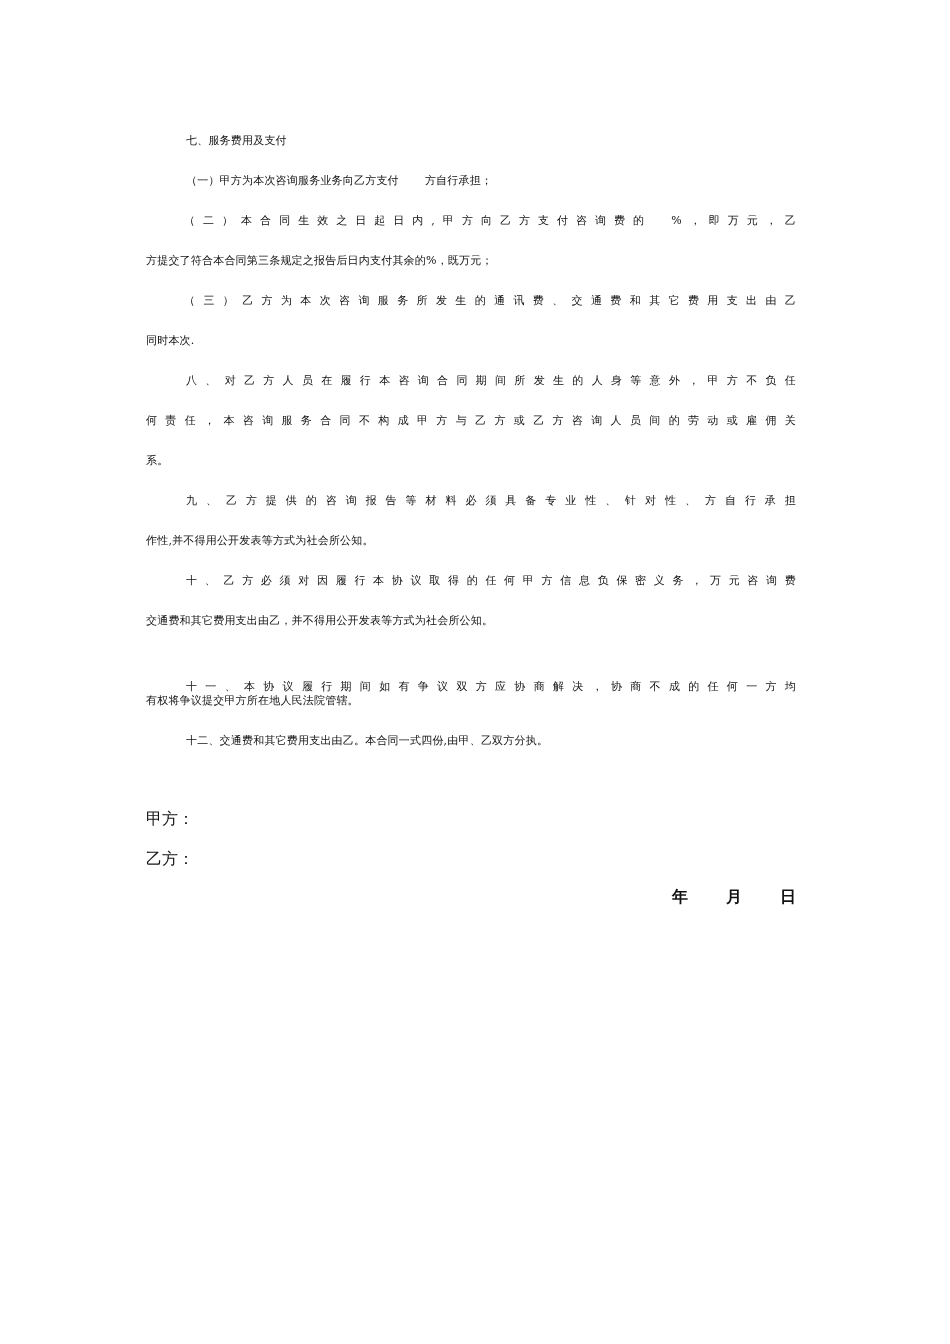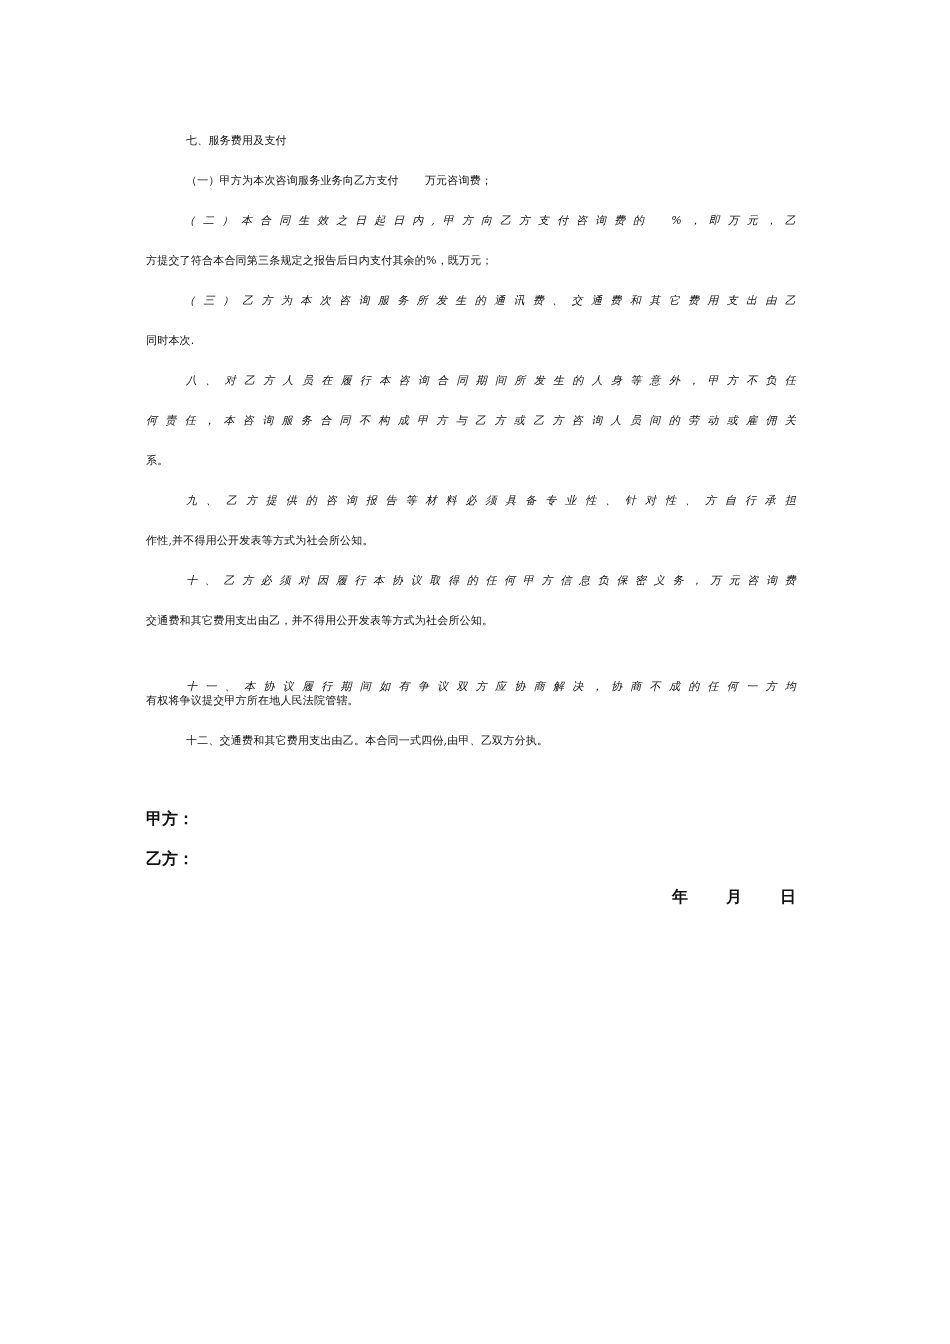--- a/index.html
+++ b/index.html
@@ -27,27 +27,26 @@
       width: 650px;
       font-size: 11px;
       line-height: 20px;
       white-space: nowrap;
       letter-spacing: 0.2px;
     }
     .indent { left: 40px; width: 610px; }
     .justify {
       text-align: justify;
       text-align-last: justify;
-      font-style: italic;
     }
     .sig {
       position: absolute;
       left: 0;
       font-family: "DejaVu Sans", "Liberation Sans", sans-serif;
-      font-weight: bold;
+      font-weight: normal;
       font-size: 16px;
       line-height: 20px;
     }
     .date-row {
       position: absolute;
       right: 0;
       top: 887px;
       font-family: "DejaVu Sans", "Liberation Sans", sans-serif;
       font-weight: bold;
       font-size: 16px;
@@ -55,21 +54,21 @@
       display: flex;
       gap: 38px;
     }
   </style>
 </head>
 <body>
 
 <div class="page">
 
   <div class="line indent" style="top:131px">七、服务费用及支付</div>
-  <div class="line indent" style="top:171px">（一）甲方为本次咨询服务业务向乙方支付　　 万元咨询费；</div>
+  <div class="line indent" style="top:171px">（一）甲方为本次咨询服务业务向乙方支付　　 方自行承担；</div>
   <div class="line indent justify" style="top:211px; left:38px; width:612px;">（二）本合同生效之日起日内,甲方向乙方支付咨询费的　%，即万元，乙</div>
   <div class="line" style="top:251px">方提交了符合本合同第三条规定之报告后日内支付其余的%，既万元；</div>
   <div class="line indent justify" style="top:291px; left:38px; width:612px;">（三）乙方为本次咨询服务所发生的通讯费、交通费和其它费用支出由乙</div>
   <div class="line" style="top:331px">同时本次.</div>
 
   <div class="line indent justify" style="top:371px">八、对乙方人员在履行本咨询合同期间所发生的人身等意外，甲方不负任</div>
   <div class="line justify" style="top:411px">何责任，本咨询服务合同不构成甲方与乙方或乙方咨询人员间的劳动或雇佣关</div>
   <div class="line" style="top:451px">系。</div>
 
   <div class="line indent justify" style="top:491px">九、乙方提供的咨询报告等材料必须具备专业性、针对性、方自行承担</div>

